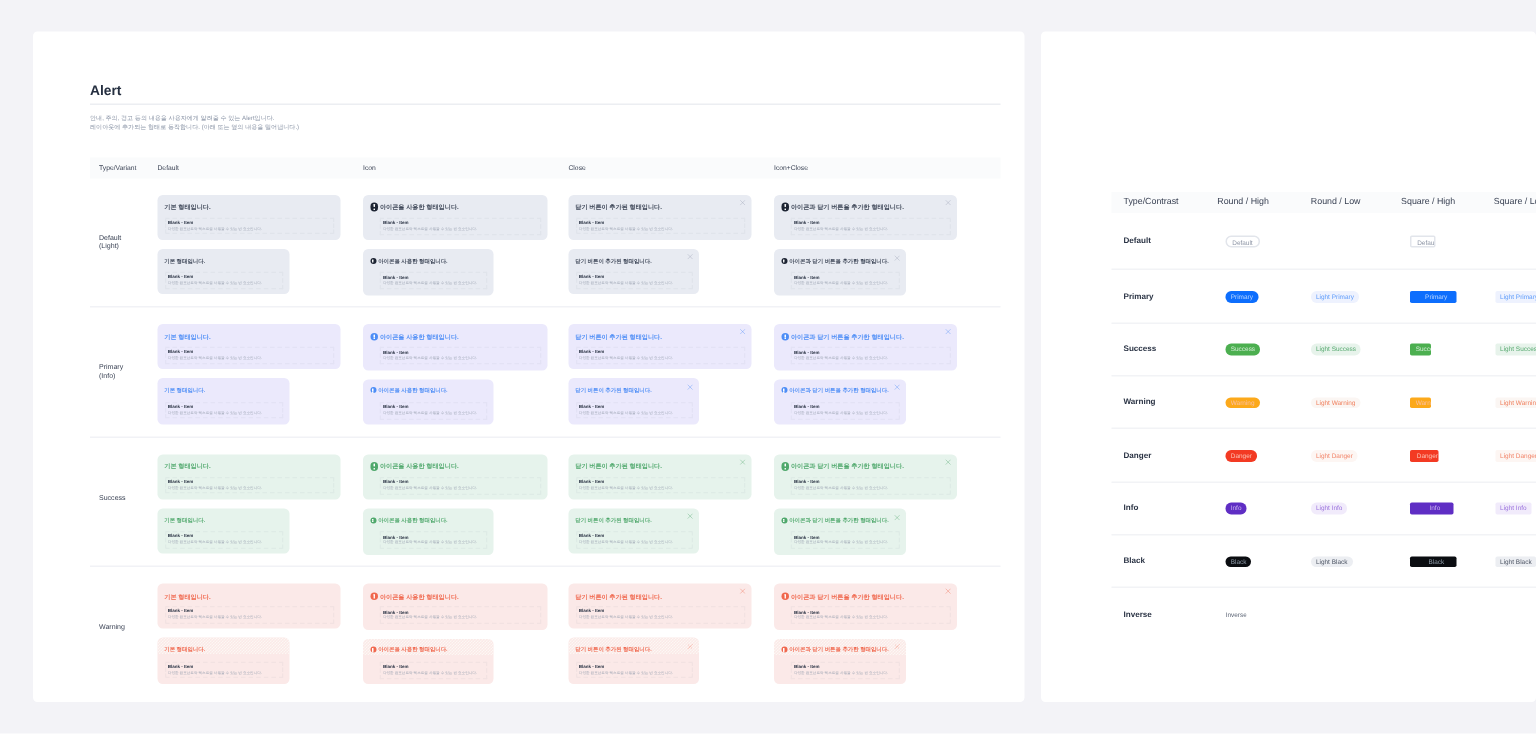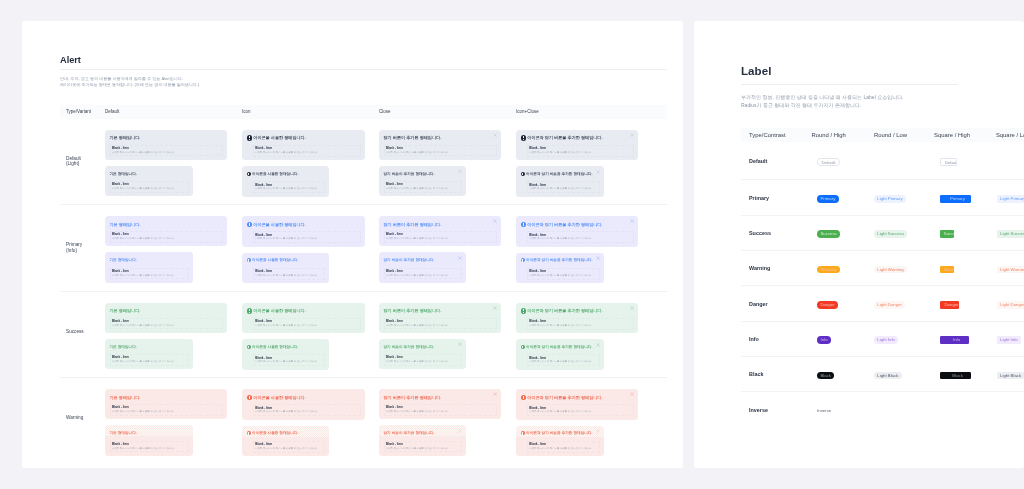--- a/index.html
+++ b/index.html
@@ -445,28 +445,20 @@
                 <div class="sl-d">다양한 컴포넌트와 텍스트를 사용할 수 있는 빈 요소입니다.</div>
               </div>
               <div class="dither"></div>
             </div>
           </div>
         </div>
       </div>
   </div>
 
   <div class="card" id="label-card">
-    <div class="inner">
-      <h2 class="sec-title">Label</h2>
-      <div class="sec-rule"></div>
-      <div class="sec-desc">
-        <div>부가적인 정보, 진행중인 상태 등을 나타낼 때 사용되는 Label 요소입니다.</div>
-        <div>Radius가 둥근 형태와 각진 형태 두가지가 존재합니다.</div>
-      </div>
-    </div>
     <div class="ltable" id="label-table">
         <div class="lhead">
           <div class="lcell" style="width: 70.5px; padding-left: 8px;">Type/Contrast</div>
           <div class="lcell" style="width: 62.4px;">Round / High</div>
           <div class="lcell" style="width: 60.2px;">Round / Low</div>
           <div class="lcell" style="width: 61.8px;">Square / High</div>
           <div class="lcell" style="width: 60px;">Square / Low</div>
         </div>
         <div class="lrow first">
           <div class="lcell ltype" style="width: 70.5px; padding-left: 8px;">Default</div>

